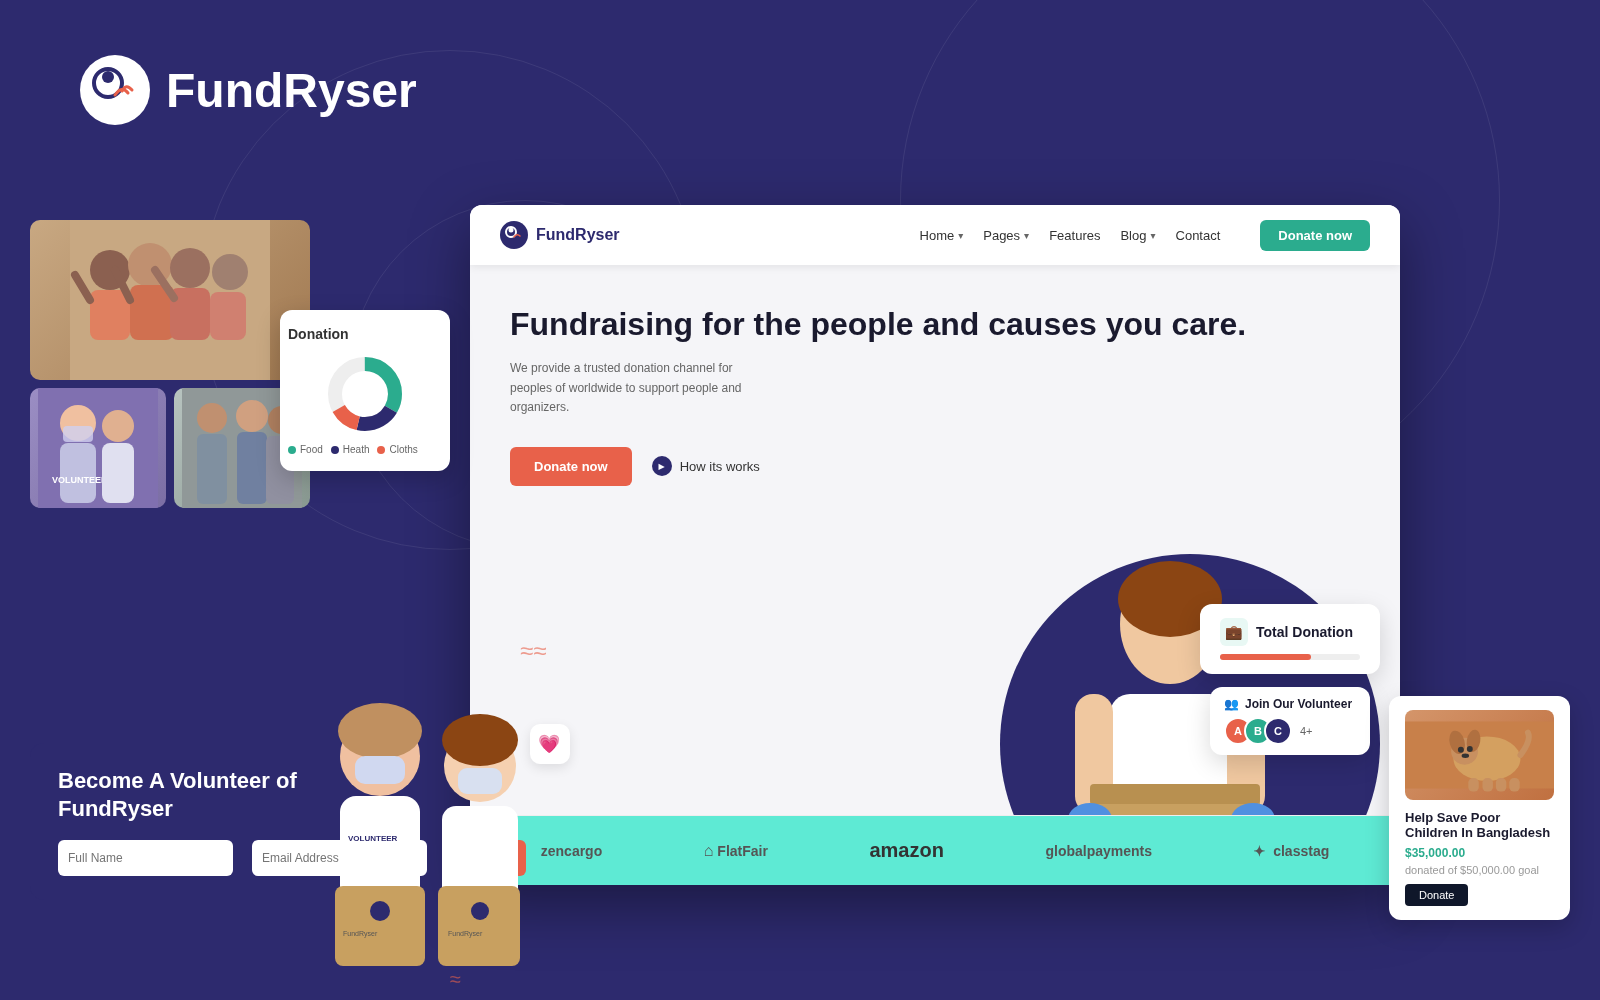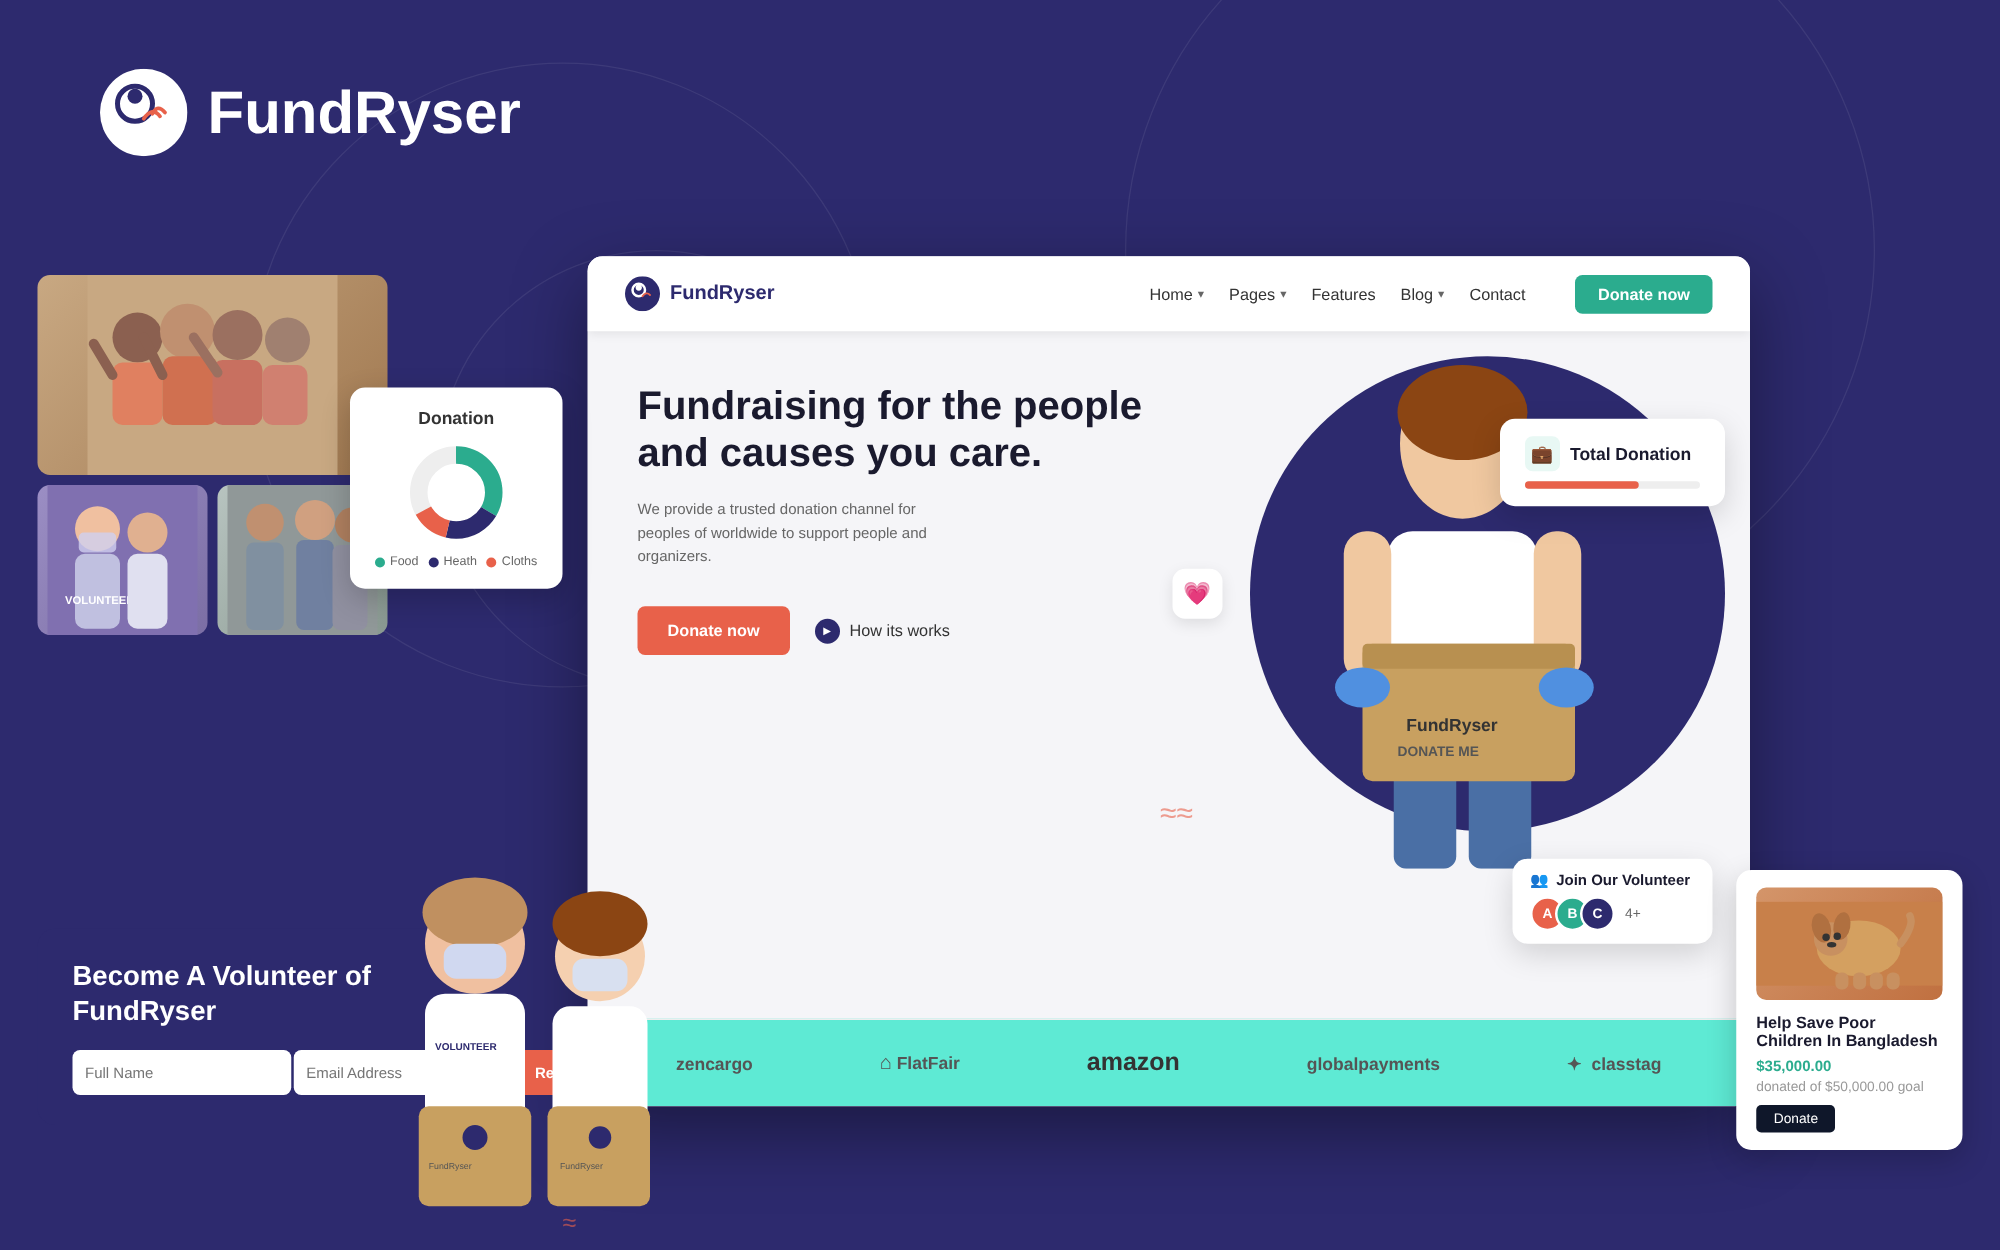--- a/index.html
+++ b/index.html
@@ -151,20 +151,21 @@
       cursor: pointer;
     }
 
     
     .site-hero {
       display: flex;
       padding: 40px 40px 20px;
       position: relative;
       height: calc(100% - 60px);
       overflow: hidden;
+      flex-direction: column;
     }
 
     .hero-left {
       flex: 0 0 48%;
       z-index: 2;
     }
 
     .hero-title {
       font-size: 32px;
       font-weight: 800;
@@ -416,25 +417,24 @@
       font-size: 30px;
     }
 
     
     .donation-card {
       position: absolute;
       top: 310px;
       left: 280px;
       background: #fff;
       border-radius: 12px;
-      padding: 16px 20px;
+      padding: 16px 8px;
       box-shadow: 0 8px 24px rgba(0,0,0,0.2);
       z-index: 8;
       min-width: 170px;
-      text-align: center;
     }
 
     .donation-card-title {
       font-size: 14px;
       font-weight: 600;
       color: #333;
       margin-bottom: 12px;
     }
 
     .donut-chart {
@@ -478,21 +478,21 @@
     .vol-form-title {
       font-size: 22px;
       font-weight: 700;
       color: #fff;
       line-height: 1.3;
       margin-bottom: 16px;
     }
 
     .vol-form-inputs {
       display: flex;
-      gap: 2px;
+      gap: 19px;
       align-items: flex-end;
     }
 
     .vol-input {
       flex: 1;
       height: 36px;
       border-radius: 6px;
       border: none;
       padding: 0 10px;
       font-size: 12px;

